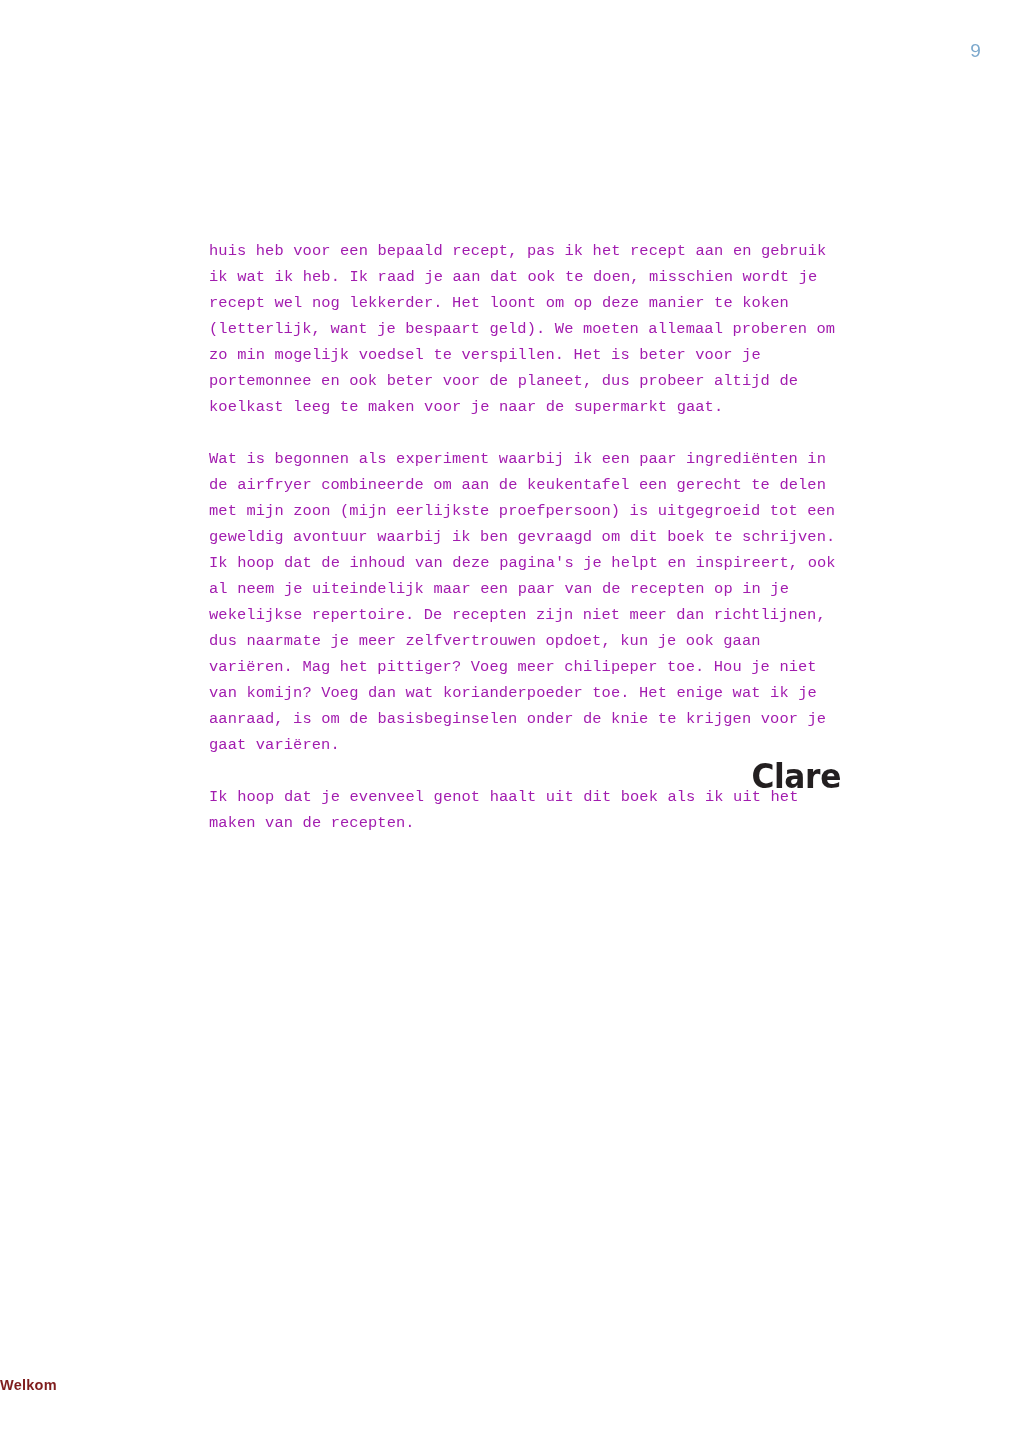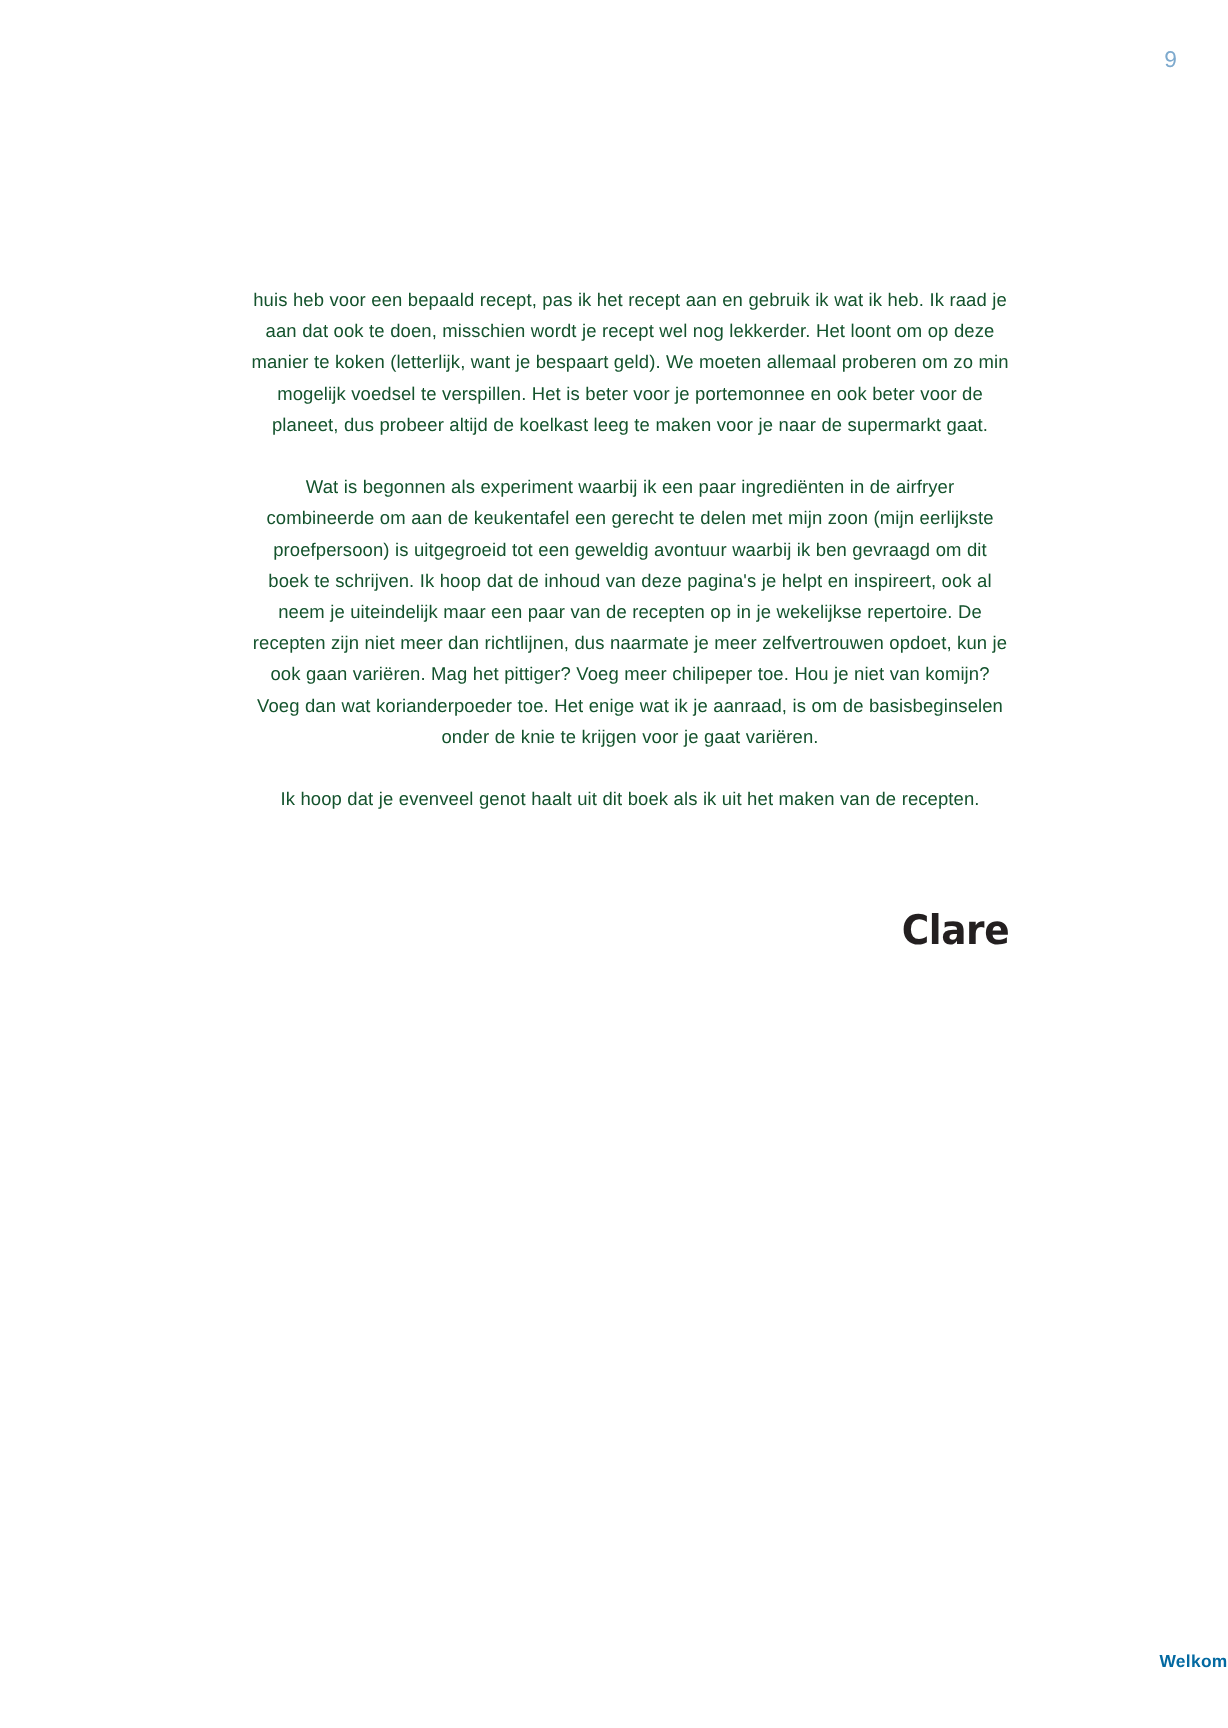--- a/index.html
+++ b/index.html
@@ -37,26 +37,26 @@
   
   .content {
     position: absolute;
     left: 209px;
     top: 238px;
     width: 632px;
   }
 
   .para {
     margin: 0 0 26px 0;
-    font-family: Liberation Sans, sans-serif;
+    font-family: Liberation Mono, monospace;
     font-size: 15.4px;
     line-height: 26px;
-    color: #14532d;
+    color: #a21caf;
     letter-spacing: 0.09px;
-    text-align: center;
+    text-align: left;
     word-spacing: 0.15px;
   }
 
   .para:last-of-type {
     margin-bottom: 12px;
   }
 
   
   .signature {
     position: absolute;
@@ -73,25 +73,25 @@
     transform: scaleX(0.92);
     transform-origin: right center;
   }
 
   
   .footer {
     position: absolute;
     left: 0;
     right: 0;
     top: 1376px;
-    text-align: right;
+    text-align: left;
     font-family: "Liberation Sans", sans-serif;
     font-size: 14.5px;
     font-weight: 700;
-    color: #0369a1;
+    color: #7f1d1d;
     letter-spacing: 0.25px;
     line-height: 18px;
   }
 </style>
 </head>
 <body>
 
 <div class="page">
 
   <div class="page-number">9</div>

